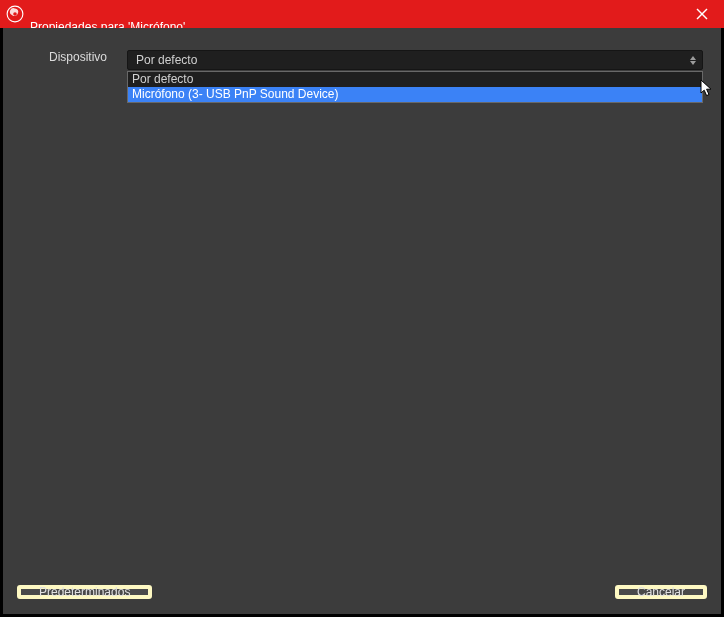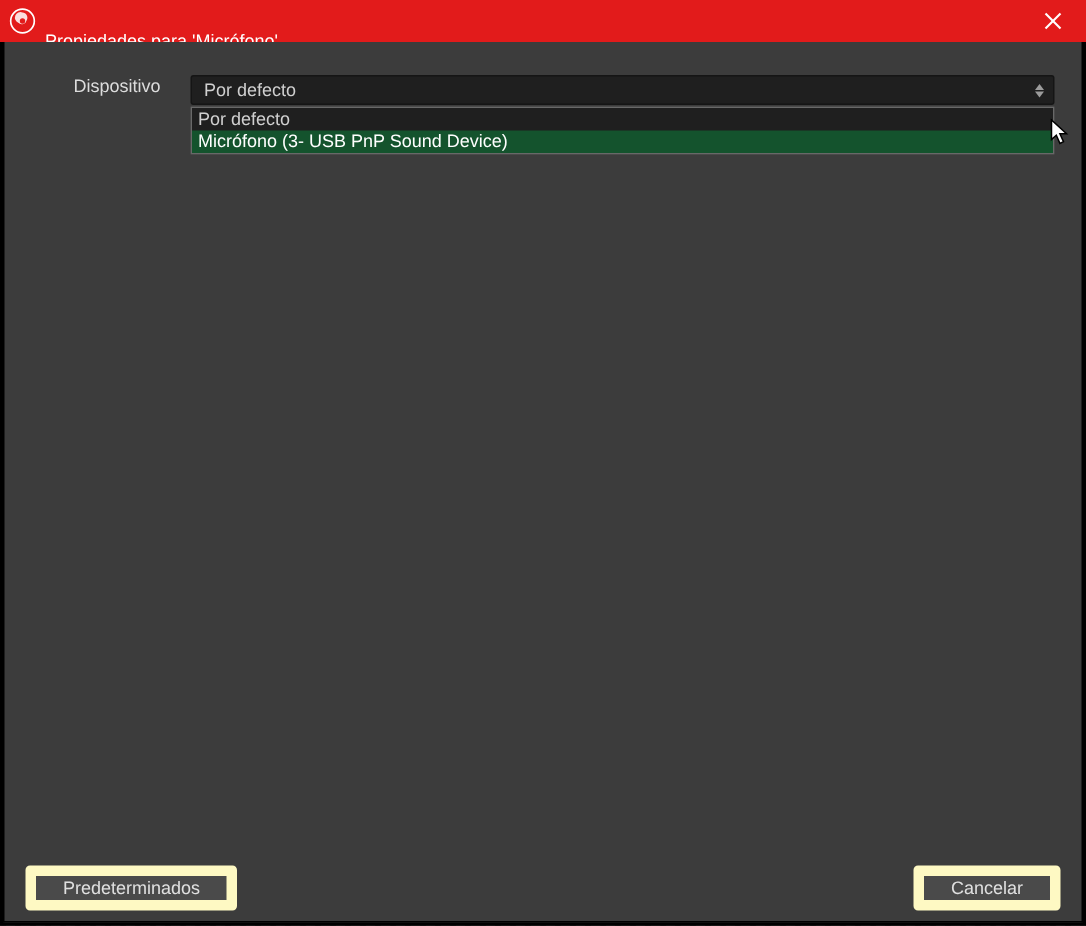--- a/index.html
+++ b/index.html
@@ -139,21 +139,21 @@
   }
   .dropdown .option {
     height: 15px;
     line-height: 15px;
     font-size: 12px;
     padding: 0 4px;
     color: #d0d0d0;
     cursor: pointer;
   }
   .dropdown .option.highlight {
-    background: #14532d;
+    background: #3b82f6;
     color: #ffffff;
   }
   .cursor {
     position: absolute;
     width: 16px;
     height: 20px;
     pointer-events: none;
     z-index: 20;
   }
   .bottom-bar {
@@ -165,25 +165,25 @@
     display: flex;
     align-items: center;
     padding: 0 14px;
     gap: 8px;
   }
   .bottom-bar .spacer {
     flex: 1;
   }
   .btn {
     background: #4a4a4a;
-    border: 7px solid #fef9c3;
+    border: 4px solid #fef9c3;
     border-radius: 3px;
     color: #e0e0e0;
     font-size: 12px;
-    height: 30px;
+    height: 14px;
     padding: 0 18px;
     display: flex;
     align-items: center;
     justify-content: center;
     cursor: pointer;
     min-width: 74px;
   }
   .btn.defaults {
     min-width: 110px;
   }

